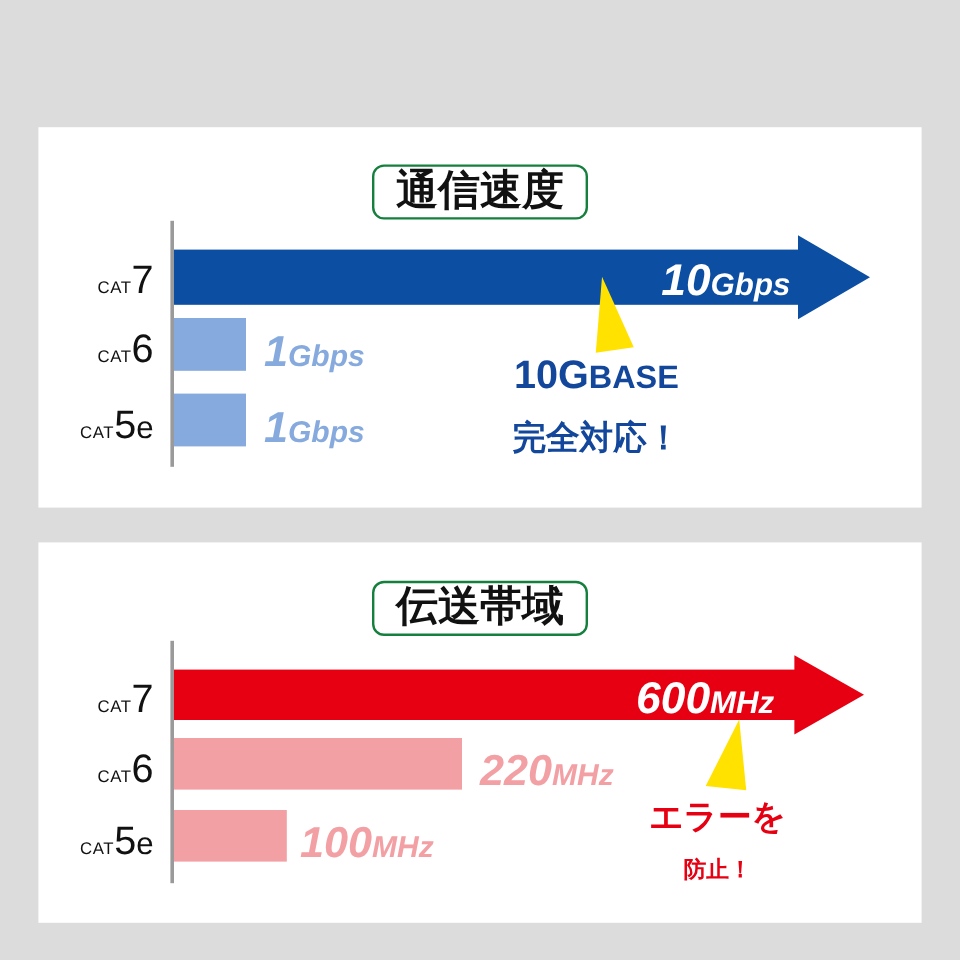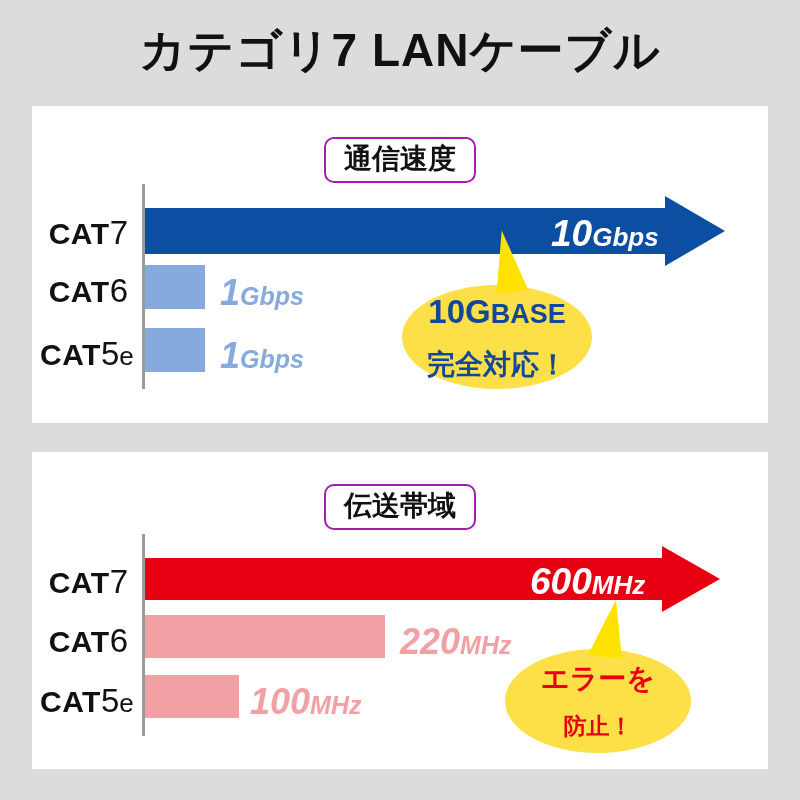--- a/index.html
+++ b/index.html
@@ -43,27 +43,27 @@
     background: #ffffff;
     left: 32px;
     width: 736px;
   }
   #panel-speed   { top: 106px; height: 317px; }
   #panel-bandwidth { top: 452px; height: 317px; }
 
   
   .section-pill {
     position: absolute;
-    border: 2px solid #a21caf;
+    border: 2px solid #15803d;
     border-radius: 10px;
     background: #ffffff;
     height: 42px;
     line-height: 40px;
     padding: 0 18px;
-    font-size: 28px;
+    font-size: 35px;
     font-weight: bold;
     color: #111111;
     white-space: nowrap;
     left: 50%;
     transform: translateX(-50%);
   }
   #pill-speed { top: 137px; }
   #pill-bandwidth { top: 484px; }
 
   .axis-line {
@@ -78,23 +78,22 @@
   .cat-label {
     position: absolute;
     right: 0;
     width: 88px;
     text-align: right;
     color: #111111;
     white-space: nowrap;
     font-weight: normal;
   }
   .cat-label .cat-word {
-    font-size: 30px;
+    font-size: 14px;
     letter-spacing: 0.5px;
-    font-weight: bold;
   }
   .cat-label .cat-num {
     font-size: 33px;
   }
   .cat-label .cat-suffix {
     font-size: 26px;
   }
 
   
   .bar {
@@ -136,21 +135,21 @@
   .bar-value.on-bar { color: #ffffff; }
   .bar-value.blue-light { color: #86aadd; text-align: right; }
   .bar-value.pink-light { color: #f2a0a4; }
 
   .bar-value.on-bar .num { font-size: 37px; }
   .bar-value.on-bar .unit { font-size: 26px; }
 
   
   .bubble {
     position: absolute;
-    background: #fde047;
+    background: #ffffff;
     border-radius: 50%;
     text-align: center;
     display: flex;
     flex-direction: column;
     align-items: center;
     justify-content: center;
     line-height: 1.05;
     font-weight: bold;
   }
   .bubble .tail {
@@ -176,33 +175,32 @@
     transform: rotate(-8deg);
   }
 
   #bubble-error {
     left: 505px; top: 649px;
     width: 186px; height: 104px;
     color: #e60012;
     align-items: center;
   }
   #bubble-error .line1 { font-size: 28px; white-space: nowrap; }
-  #bubble-error .line2 { font-size: 23px; margin-top: 21px; white-space: nowrap; }
+  #bubble-error .line2 { font-size: 19px; margin-top: 21px; white-space: nowrap; }
   #bubble-error .tail {
     border-width: 0 12px 58px 22px;
     left: 86px; top: -50px;
     transform: rotate(6deg);
   }
 </style>
 </head>
 <body>
 
 <div id="page">
 
-  <div class="page-title">カテゴリ7 LANケーブル</div>
 
   <div class="panel" id="panel-speed"></div>
 
   <div class="section-pill" id="pill-speed">通信速度</div>
 
   <div class="axis-line" id="axis-speed"></div>
 
   <div class="cat-label" style="left:40px; top:214px;">
     <span class="cat-word">CAT</span><span class="cat-num">7</span><span class="cat-suffix"></span>
   </div>

